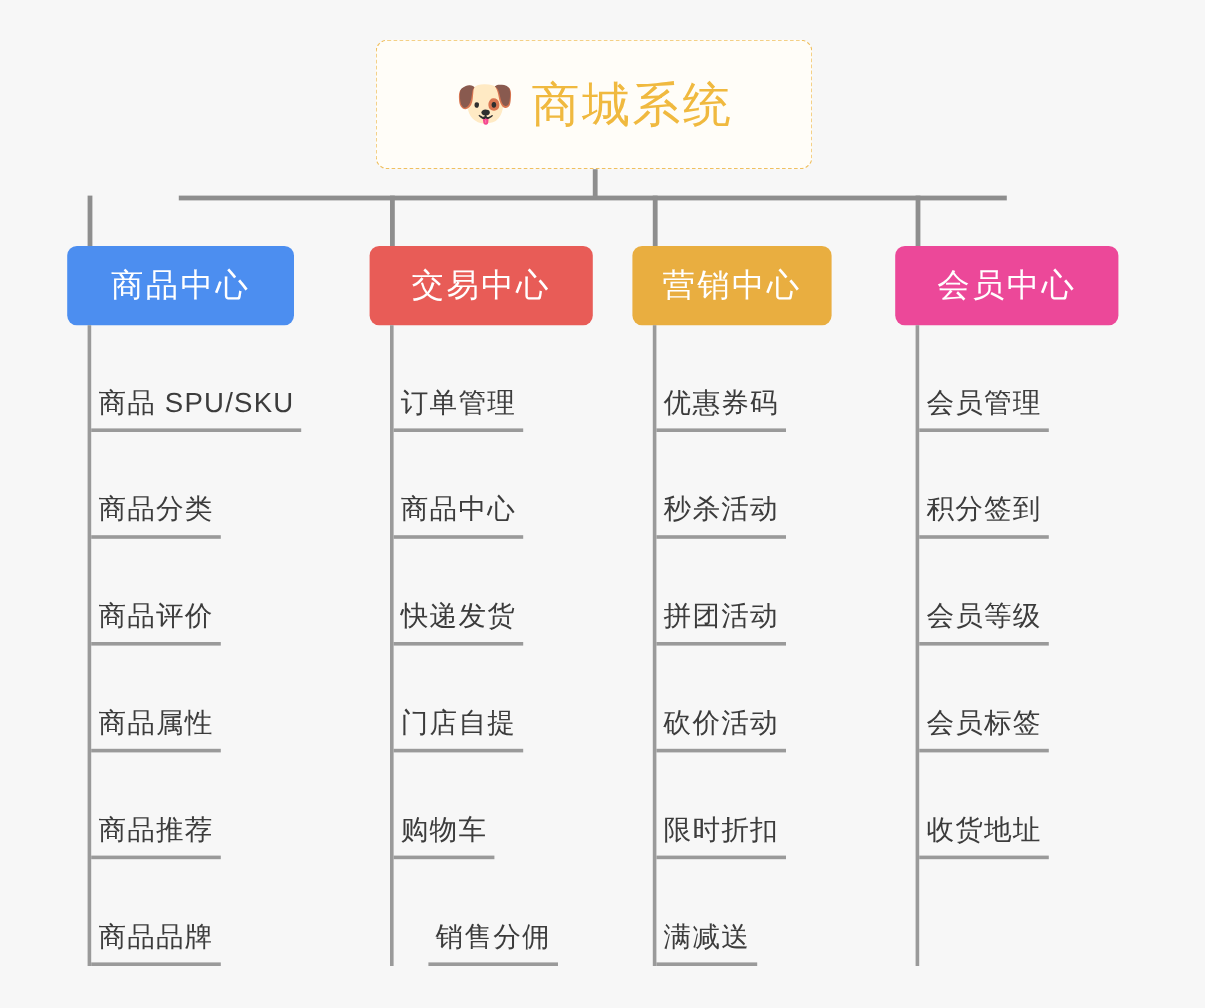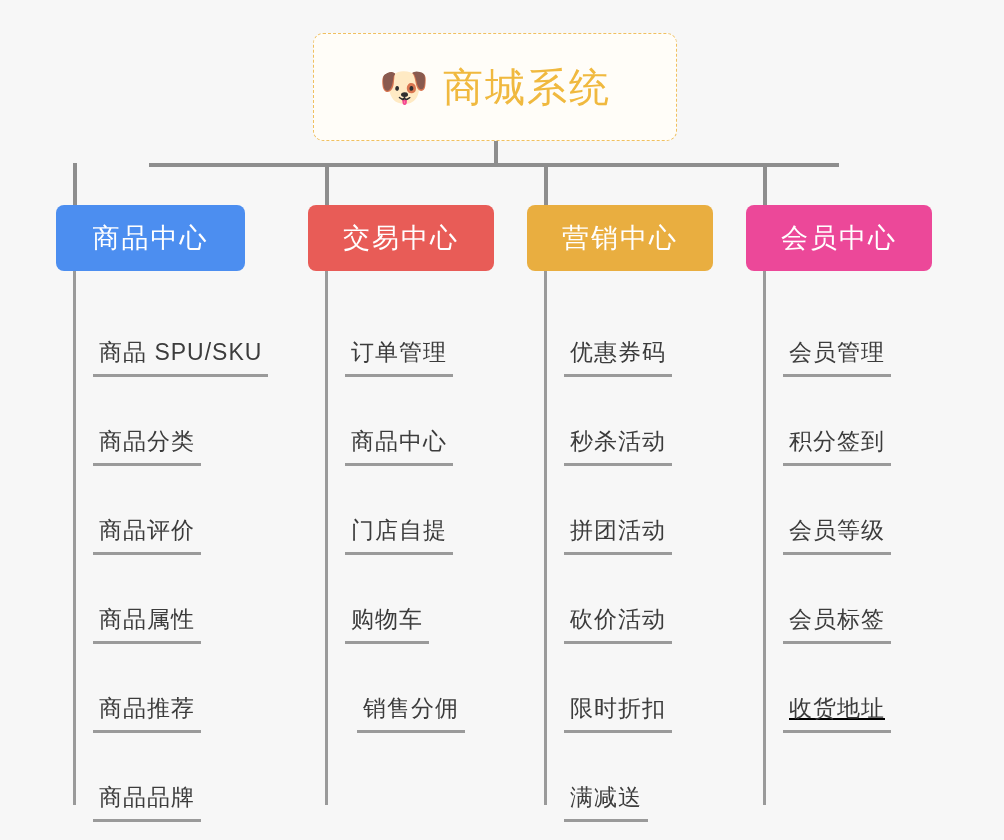--- a/index.html
+++ b/index.html
@@ -94,21 +94,21 @@
   
   .spine {
     position: absolute;
     top: 66px;
     width: 3px;
     background: #9a9a9a;
   }
 
   .leaf-list {
     position: relative;
-    margin: 17px;
+    margin: 0;
     padding: 0;
     list-style: none;
   }
   .leaf-item {
     position: relative;
     height: 89px;
     display: flex;
     align-items: flex-end;
     box-sizing: border-box;
   }
@@ -174,32 +174,35 @@
         </div>
         <div class="spine" style="left: 17px; height: 534px;"></div>
         <ul class="leaf-list">
           <li class="leaf-item" style="padding-left: 20px;">
             <span class="leaf-label">订单管理</span>
           </li>
           <li class="leaf-item" style="padding-left: 20px;">
             <span class="leaf-label">商品中心</span>
           </li>
           <li class="leaf-item" style="padding-left: 20px;">
+            <span class="leaf-label">快递发货</span>
+          </li>
+          <li class="leaf-item" style="padding-left: 20px;">
             <span class="leaf-label">门店自提</span>
           </li>
           <li class="leaf-item" style="padding-left: 20px;">
             <span class="leaf-label">购物车</span>
           </li>
           <li class="leaf-item" style="padding-left: 20px; justify-content: center;">
             <span class="leaf-label">销售分佣</span>
           </li>
         </ul>
       </div>
       <div class="column" style="left: 527px; width: 186px;">
-        <div class="cat-box" style="background: rgb(233, 174, 64); width: 186px;">
+        <div class="cat-box" style="background: rgb(233, 174, 64); width: 166px;">
           <span>营销中心</span>
         </div>
         <div class="spine" style="left: 17px; height: 534px;"></div>
         <ul class="leaf-list">
           <li class="leaf-item" style="padding-left: 20px;">
             <span class="leaf-label">优惠券码</span>
           </li>
           <li class="leaf-item" style="padding-left: 20px;">
             <span class="leaf-label">秒杀活动</span>
           </li>
@@ -228,20 +231,20 @@
           </li>
           <li class="leaf-item" style="padding-left: 20px;">
             <span class="leaf-label">积分签到</span>
           </li>
           <li class="leaf-item" style="padding-left: 20px;">
             <span class="leaf-label">会员等级</span>
           </li>
           <li class="leaf-item" style="padding-left: 20px;">
             <span class="leaf-label">会员标签</span>
           </li>
-          <li class="leaf-item" style="padding-left: 20px; text-decoration: underline;">
+          <li class="leaf-item" style="padding-left: 20px;">
             <span class="leaf-label">收货地址</span>
           </li>
         </ul>
       </div>
     </div>
 
 </div>
 
 </body></html>

